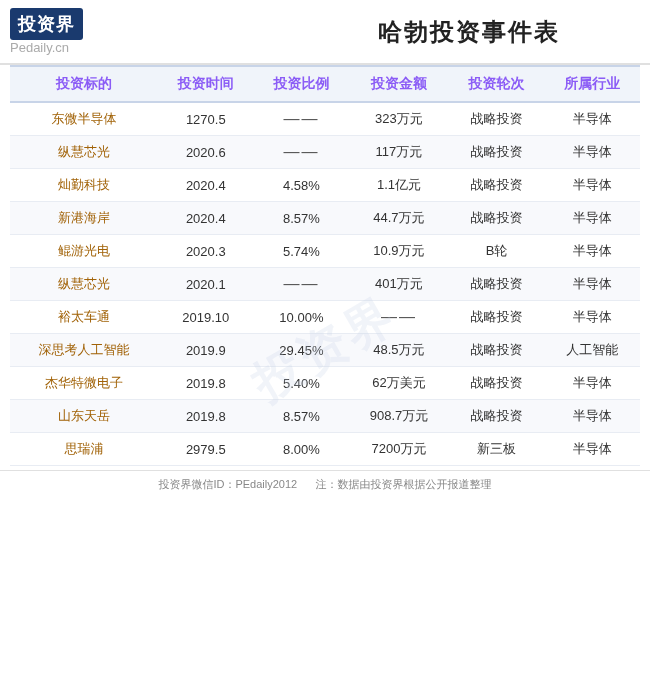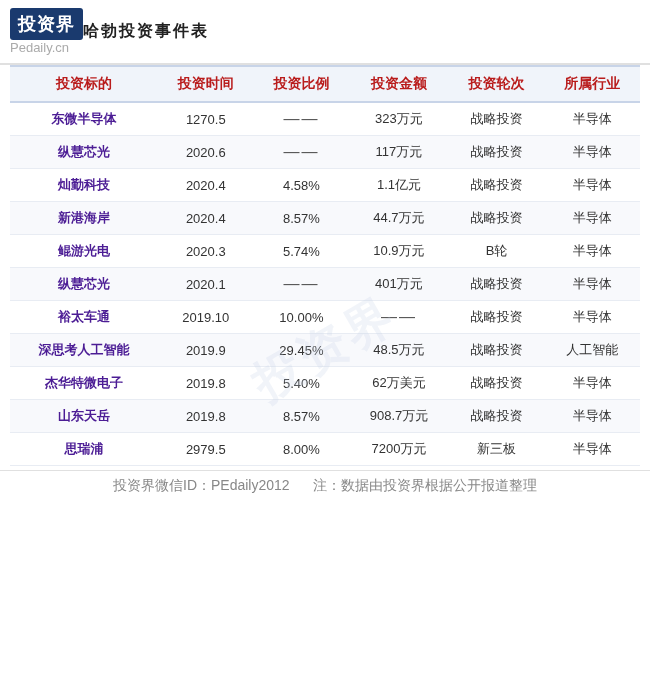--- a/index.html
+++ b/index.html
@@ -38,42 +38,42 @@
       border-radius: 3px;
       letter-spacing: 1px;
     }
     .logo-url {
       font-size: 13px;
       color: #aaa;
       display: block;
     }
     .page-title {
       flex: 1;
-      text-align: left;
-      font-size: 16px;
+      text-align: right;
+      font-size: 24px;
       font-weight: bold;
       color: #222;
       letter-spacing: 2px;
     }
     
     .table-wrapper {
       padding: 0 10px 4px 10px;
     }
     table {
       width: 100%;
       border-collapse: collapse;
       font-size: 13px;
     }
     thead tr {
       background: #f0f4fa;
     }
     thead th {
       padding: 8px 4px;
       text-align: center;
-      color: #b91c1c;
+      color: #8b5cf6;
       font-weight: bold;
       border-top: 2px solid #c8d4e8;
       border-bottom: 2px solid #c8d4e8;
       font-size: 14px;
     }
     tbody tr {
       border-bottom: 1px solid #e8ecf3;
     }
     tbody tr:nth-child(even) {
       background: #f8f9fc;
@@ -81,27 +81,27 @@
     tbody tr:nth-child(odd) {
       background: #fff;
     }
     tbody td {
       padding: 7px 4px;
       text-align: center;
       color: #333;
       font-size: 13px;
     }
     tbody td:first-child {
-      font-weight: 700;
-      color: #4c1d95;
+      font-weight: 400;
+      color: #a16207;
     }
     
     .footer {
       padding: 6px 12px;
-      font-size: 14px;
+      font-size: 11px;
       color: #888;
       text-align: center;
       border-top: 1px solid #e0e0e0;
       background: #fff;
     }
     
     .watermark {
       position: absolute;
       top: 50%;
       left: 50%;

